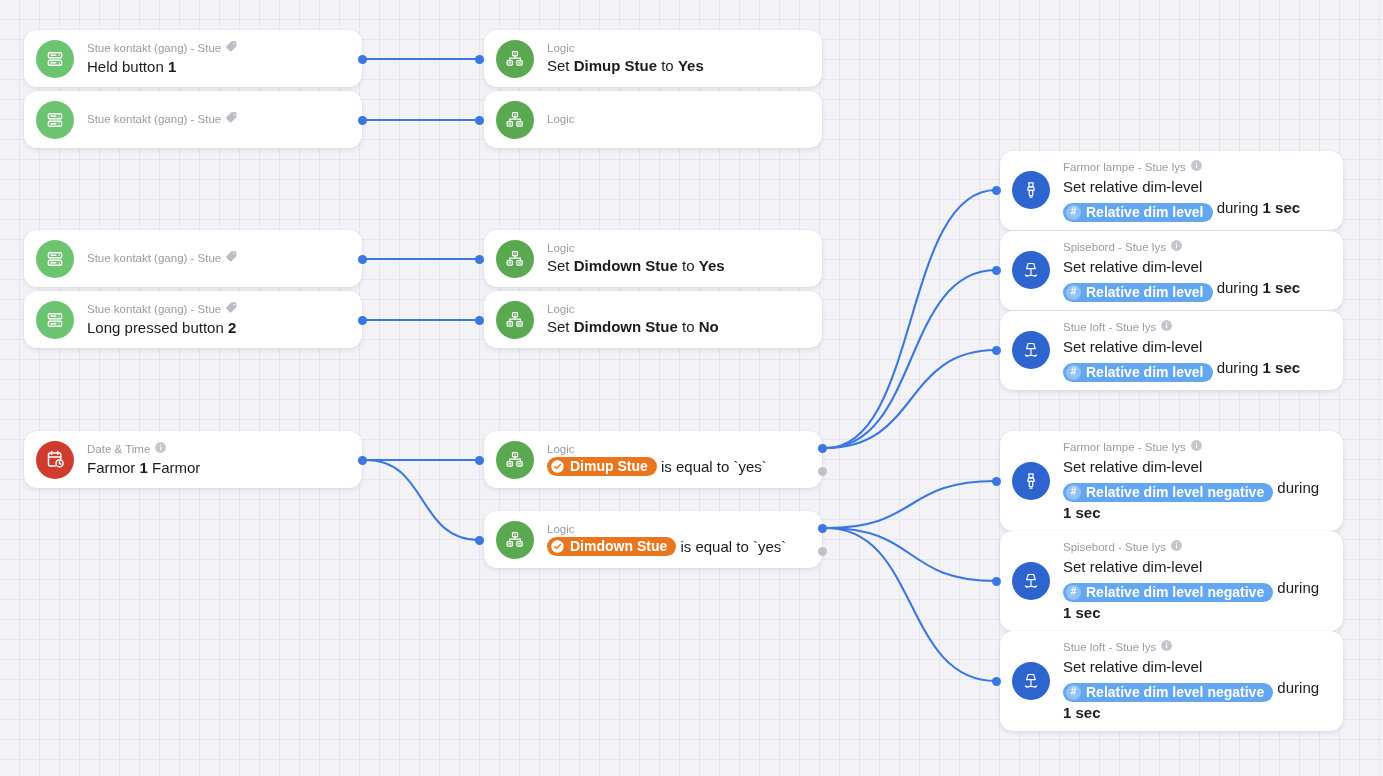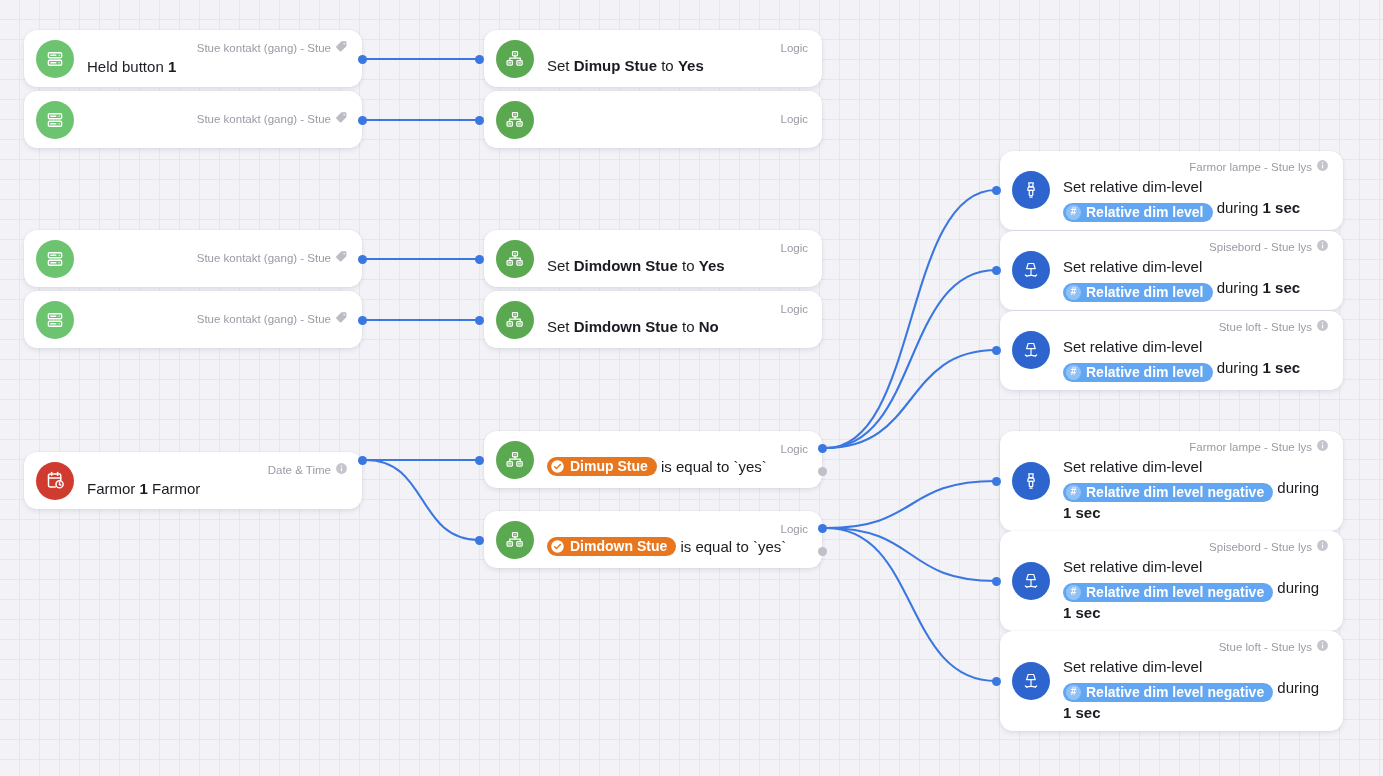--- a/index.html
+++ b/index.html
@@ -42,21 +42,21 @@
     display: flex; align-items: center; justify-content: center;
   }
   .node-icon svg { display: block; }
   .node-body { flex: 1 1 auto; min-width: 0; }
   .node-sub {
     font-size: 11.5px;
     color: #9a9aa5;
     line-height: 14px;
     margin-bottom: 1px;
     white-space: nowrap;
-    display: flex; align-items: center; gap: 4px; justify-content: flex-end;
+    display: flex; align-items: center; gap: 4px;
   }
   .node-title {
     font-size: 15px;
     color: #1b1b22;
     line-height: 20px;
     font-weight: 400;
   }
   .node-title b { font-weight: 700; }
   .tag-icon { display:inline-block; vertical-align:middle; }
   .info-icon { display:inline-block; vertical-align:middle; }
@@ -213,23 +213,24 @@
             <circle cx="17" cy="16.5" r="0.8" fill="#fff" stroke="none"></circle>
           </svg>
         </div>
         <div class="node-body">
           <div class="node-sub">
             <span>Stue kontakt (gang) - Stue</span>
             <span class="tag-icon"><svg width="13" height="13" viewBox="0 0 24 24" fill="#bcbcc6">
                 <path d="M2.6 11.6 11.4 2.8c.4-.4.9-.6 1.4-.6h6.3c1.1 0 2 .9 2 2v6.3c0 .5-.2 1-.6 1.4l-8.8 8.8c-.8.8-2 .8-2.8 0L2.6 14.4c-.8-.8-.8-2 0-2.8zm14.3-5.9a1.4 1.4 0 1 0 0 2.8 1.4 1.4 0 0 0 0-2.8z"></path>
               </svg></span>
           </div>
-        </div>
-      </div>
-      <div class="node" style="left: 24px; top: 452px; width: 338px; min-height: 57px;">
+          <div class="node-title"><span>Long pressed button </span><b>2</b></div>
+        </div>
+      </div>
+      <div class="node" style="left: 24px; top: 431px; width: 338px; min-height: 57px;">
         <div class="node-icon" style="background: rgb(207, 59, 46);">
           <svg width="21" height="21" viewBox="0 0 24 24" fill="none" stroke="#fff" stroke-width="1.7" stroke-linecap="round">
             <path d="M4 6.2a1.6 1.6 0 0 1 1.6-1.6h10.8A1.6 1.6 0 0 1 18 6.2v5.1"></path>
             <path d="M4 6.2v11.6A1.6 1.6 0 0 0 5.6 19.4h6.2"></path>
             <line x1="4" y1="9.2" x2="18" y2="9.2"></line>
             <line x1="7.6" y1="2.9" x2="7.6" y2="6"></line>
             <line x1="14.4" y1="2.9" x2="14.4" y2="6"></line>
             <circle cx="16.6" cy="16.3" r="4.1"></circle>
             <path d="M16.6 14.3v2.1l1.4 1"></path>
           </svg>

